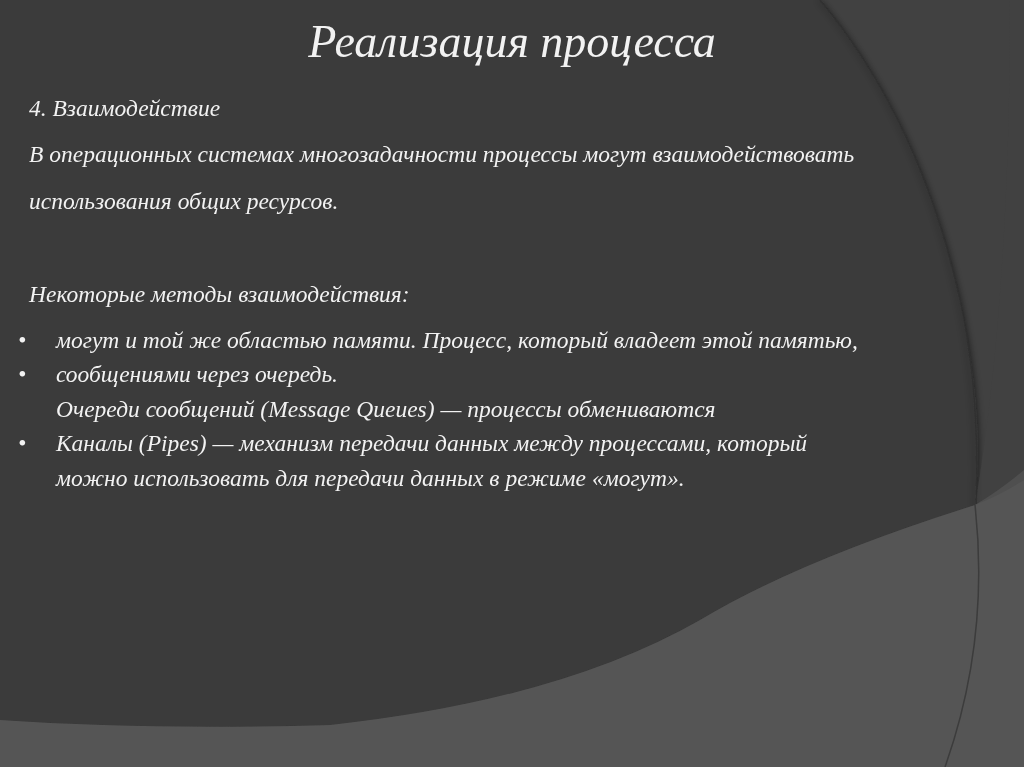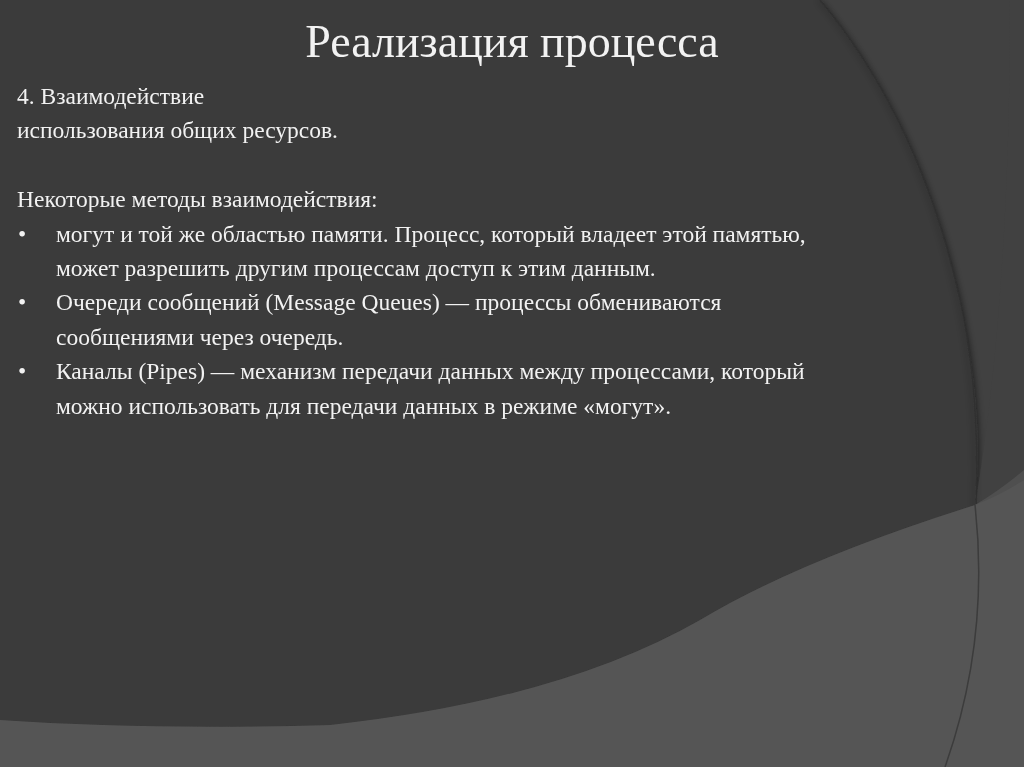--- a/index.html
+++ b/index.html
@@ -9,20 +9,21 @@
       height: 767px;
       overflow: hidden;
       background: #545454;
     }
     .slide {
       position: relative;
       width: 1024px;
       height: 767px;
       overflow: hidden;
       background: #555555;
+      font-style: italic;
     }
     .bg-svg {
       position: absolute;
       left: 0;
       top: 0;
       width: 1024px;
       height: 767px;
     }
     .title {
       position: absolute;
@@ -41,21 +42,21 @@
       position: absolute;
       left: 17px;
       top: 79px;
       width: 980px;
       font-family: "Liberation Serif", serif;
       font-size: 23.5px;
       line-height: 34.4px;
       color: #f2f2f2;
     }
     .content p {
-      margin: 0;
+      margin: 12px;
     }
     .gap {
       height: 34.4px;
     }
     .bullets {
       list-style: none;
       margin: 0;
       padding: 0;
     }
     .bullets li {
@@ -111,33 +112,33 @@
 
     <path d="M 975 505 Q 1000 490 1024 470 L 1024 767 L 945 767 Q 975 640 975 505 Z" fill="#4f4f4f"></path>
     <path d="M 330 725 Q 560 700 700 620 Q 800 560 975 505 Q 1000 495 1024 480 L 1024 767 L 0 767 L 0 720 Q 150 730 330 725 Z" fill="#555555"></path>
     <path d="M 975 505 Q 990 640 945 767" fill="none" stroke="#3c3c3c" stroke-width="1.5"></path>
   </svg>
 
   <h1 class="title">Реализация процесса</h1>
 
   <div class="content">
     <p>4. Взаимодействие</p>
+    <p>В операционных системах многозадачности процессы могут взаимодействовать</p>
     <p>использования общих ресурсов.</p>
     <div class="gap"></div>
     <p>Некоторые методы взаимодействия:</p>
     <ul class="bullets">
       <li>
         <span class="bullet-dot">•</span>
         <div>могут и той же областью памяти. Процесс, который владеет этой памятью,</div>
-        <div>может разрешить другим процессам доступ к этим данным.</div>
       </li>
       <li>
         <span class="bullet-dot">•</span>
+        <div>сообщениями через очередь.</div>
         <div>Очереди сообщений (Message Queues) — процессы обмениваются</div>
-        <div>сообщениями через очередь.</div>
       </li>
       <li>
         <span class="bullet-dot">•</span>
         <div>Каналы (Pipes) — механизм передачи данных между процессами, который</div>
         <div>можно использовать для передачи данных в режиме «могут».</div>
       </li>
     </ul>
   </div>
 </div>
 

